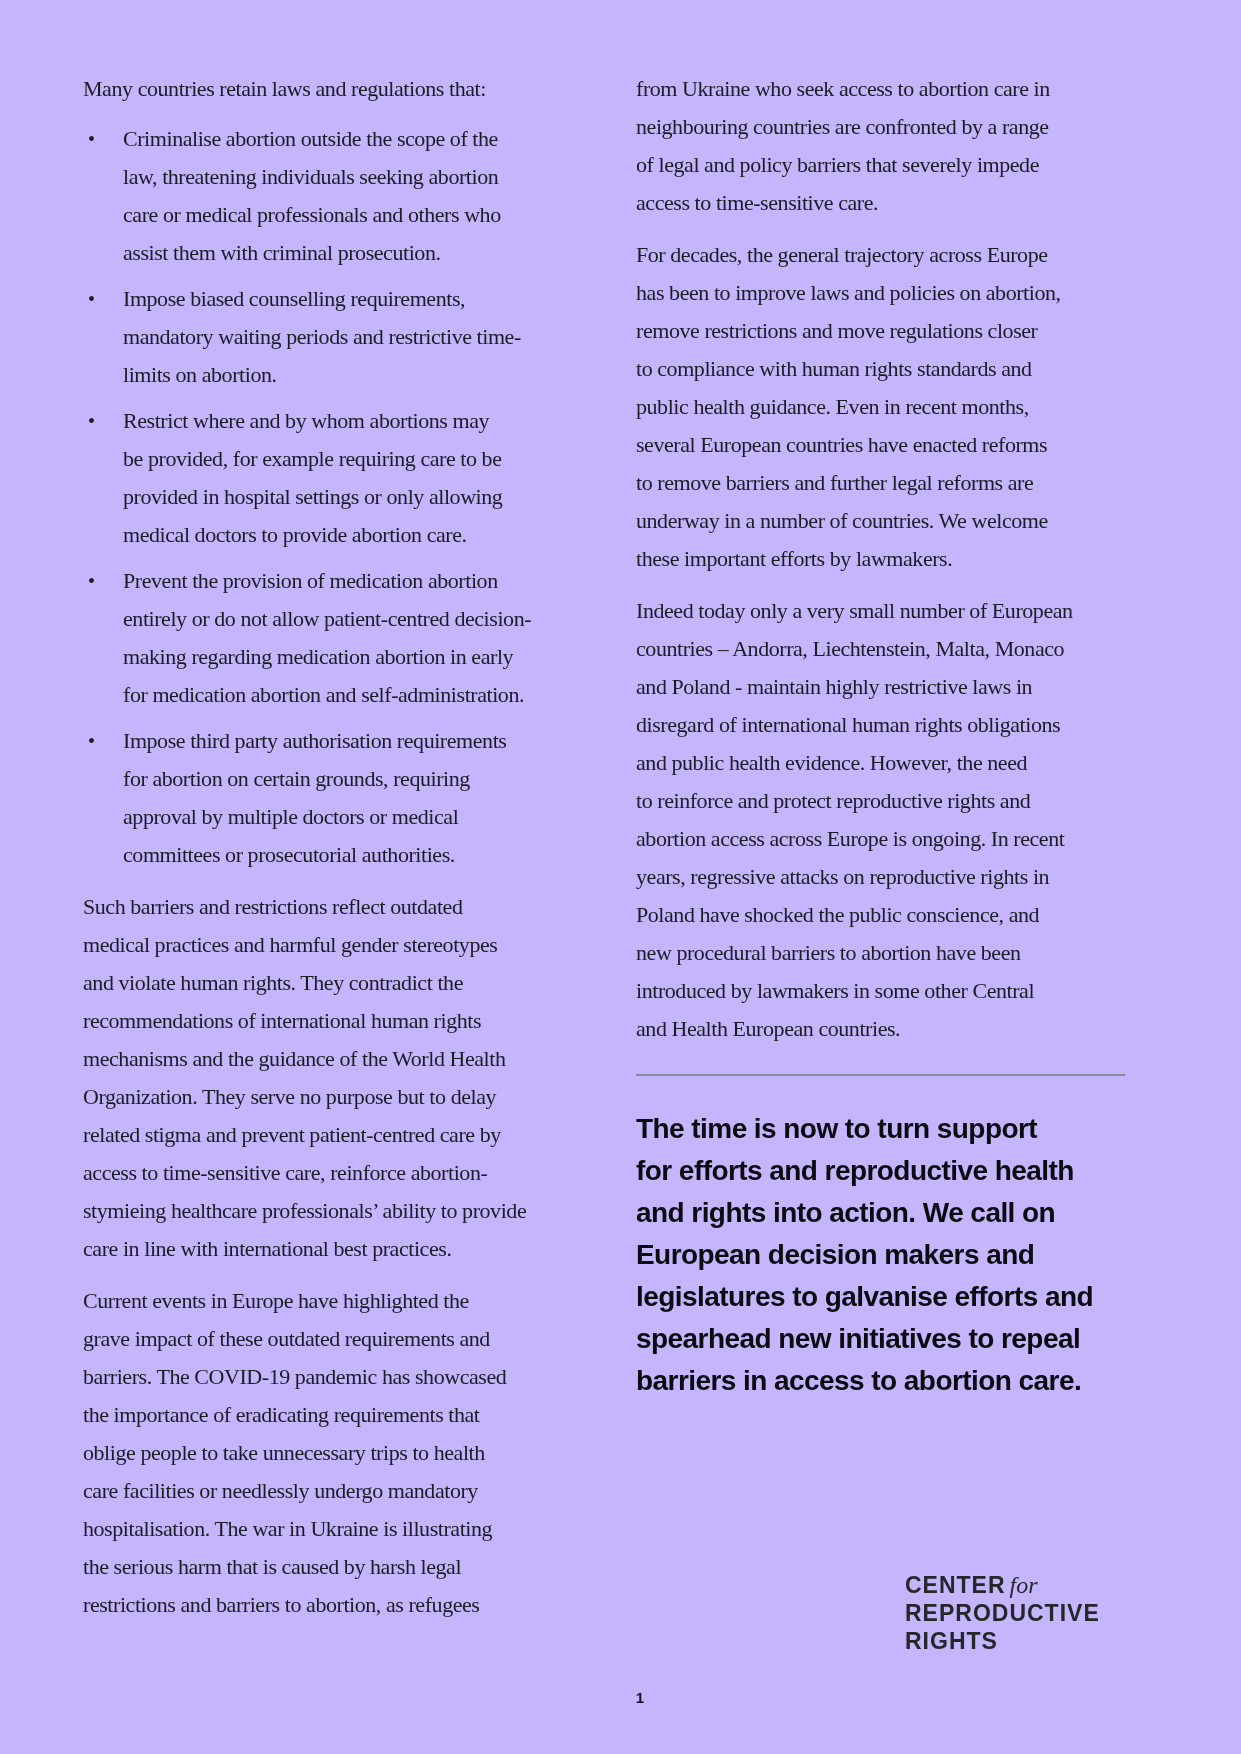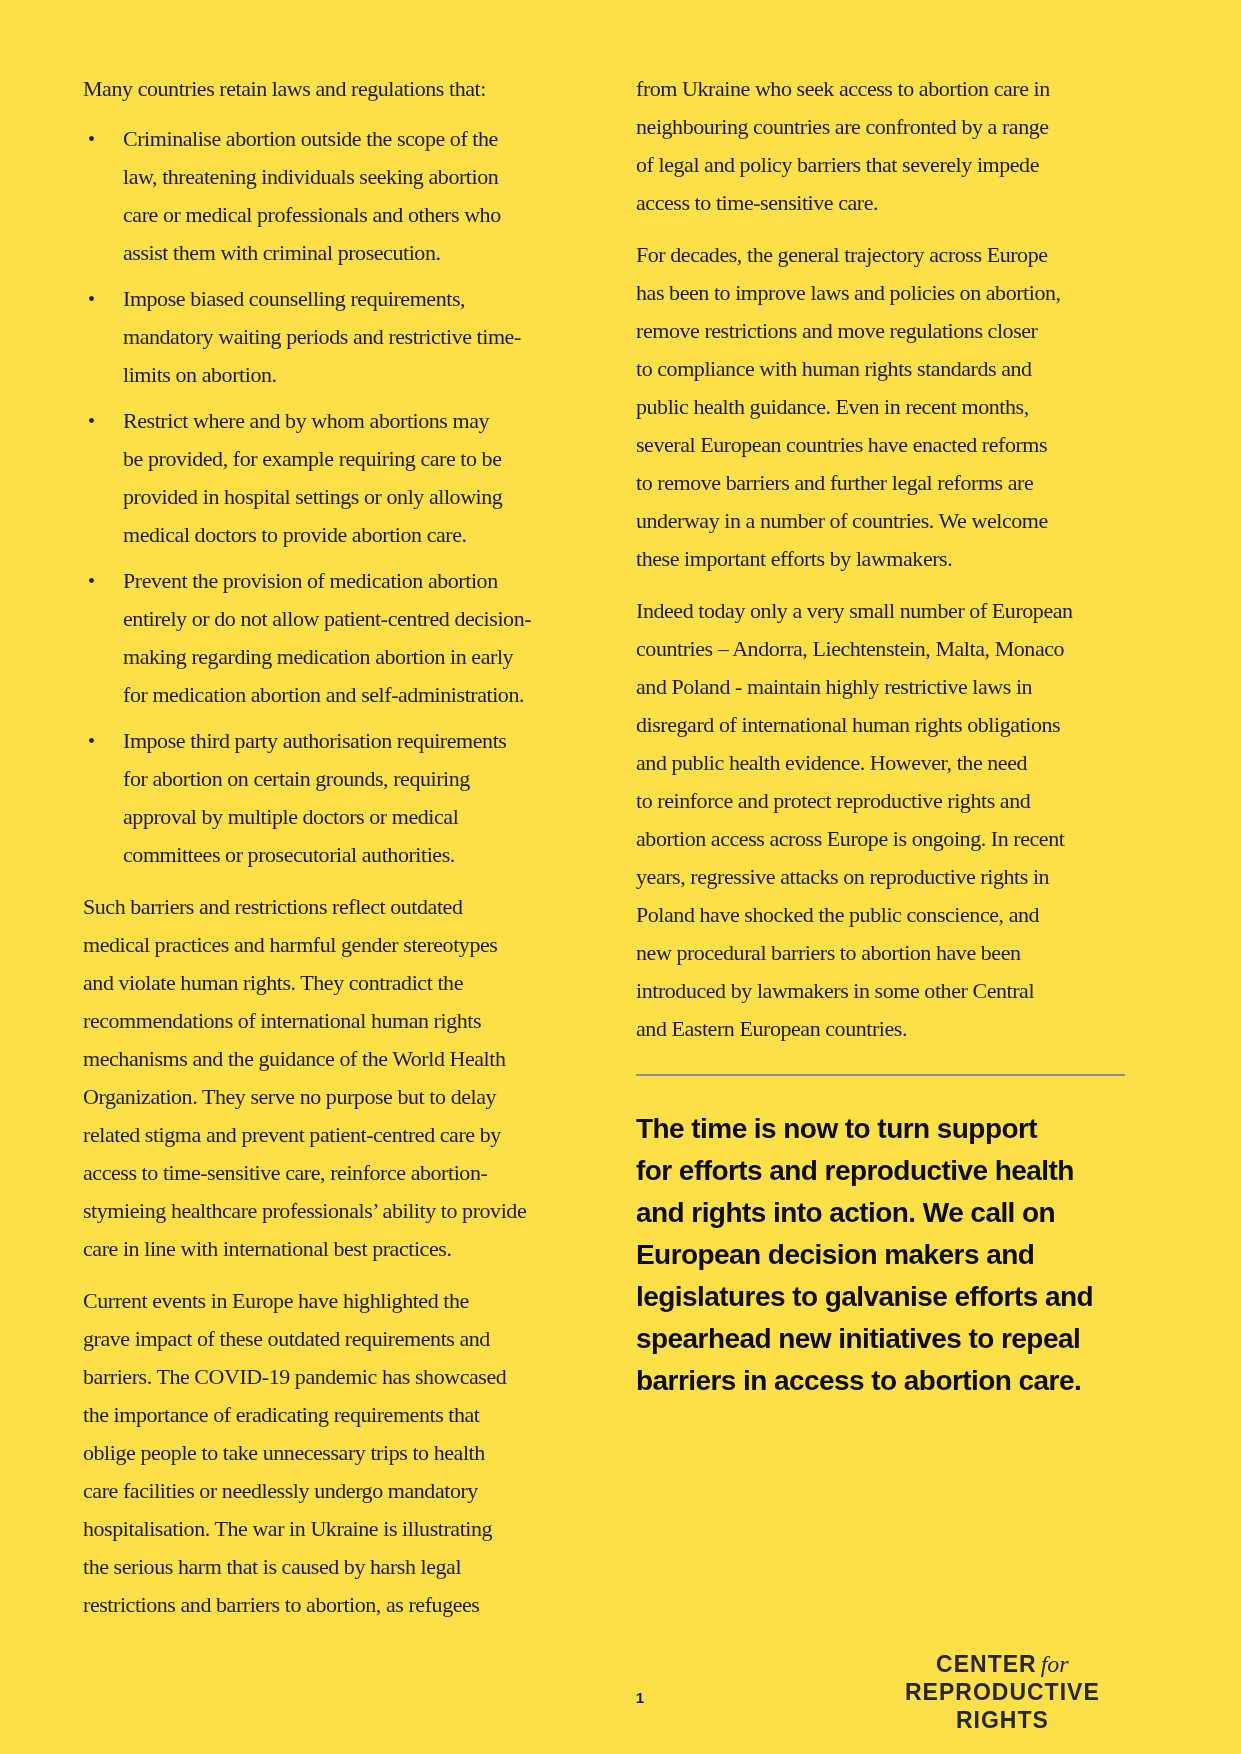--- a/index.html
+++ b/index.html
@@ -1,20 +1,20 @@
 <!DOCTYPE html>
 <html><head>
 <meta charset="utf-8">
 <style>
   html,body{margin:0;padding:0;}
   body{background:#d8d9dd;font-family:"Liberation Serif", serif;}
   .page{
     position:relative;
     width:1241px;height:1754px;
-    background:#fde047;
+    background:#c4b5fd;
     overflow:hidden;
     color:#1b1d24;
   }
   .col{position:absolute;top:70px;width:500px;}
   .col-left{left:83px;}
   .col-right{left:636px;}
   .line{
     white-space:nowrap;
     line-height:38px;
     font-size:22px;
@@ -38,28 +38,27 @@
   }
   .callout .line{
     font-family:"Liberation Sans", sans-serif;
     font-weight:bold;
     font-size:28px;
     line-height:42px;
     letter-spacing:-0.02em;
     color:#0b0c0f;
   }
   .logo{
-    position:absolute;left:905px;top:1650px;
+    position:absolute;left:905px;top:1571px;
     font-family:"Liberation Sans", sans-serif;
     font-weight:bold;
     font-size:23px;
     line-height:28px;
     letter-spacing:1px;
     color:#26272b;
-    text-align:center;
   }
   .logo-for{
     font-family:"Liberation Serif", serif;
     font-weight:normal;
     font-style:italic;
     font-size:24px;
     letter-spacing:0;
     margin-left:4px;
   }
   .page-number{
@@ -173,21 +172,21 @@
         <div class="line">countries – Andorra, Liechtenstein, Malta, Monaco</div>
         <div class="line">and Poland - maintain highly restrictive laws in</div>
         <div class="line">disregard of international human rights obligations</div>
         <div class="line">and public health evidence. However, the need</div>
         <div class="line">to reinforce and protect reproductive rights and</div>
         <div class="line">abortion access across Europe is ongoing. In recent</div>
         <div class="line">years, regressive attacks on reproductive rights in</div>
         <div class="line">Poland have shocked the public conscience, and</div>
         <div class="line">new procedural barriers to abortion have been</div>
         <div class="line">introduced by lawmakers in some other Central</div>
-        <div class="line">and Eastern European countries.</div>
+        <div class="line">and Health European countries.</div>
       </div>
 
     <div class="callout">
       <hr class="callout-rule">
       <div class="callout-text">
           <div class="line">The time is now to turn support</div>
           <div class="line">for efforts and reproductive health</div>
           <div class="line">and rights into action. We call on</div>
           <div class="line">European decision makers and</div>
           <div class="line">legislatures to galvanise efforts and</div>

